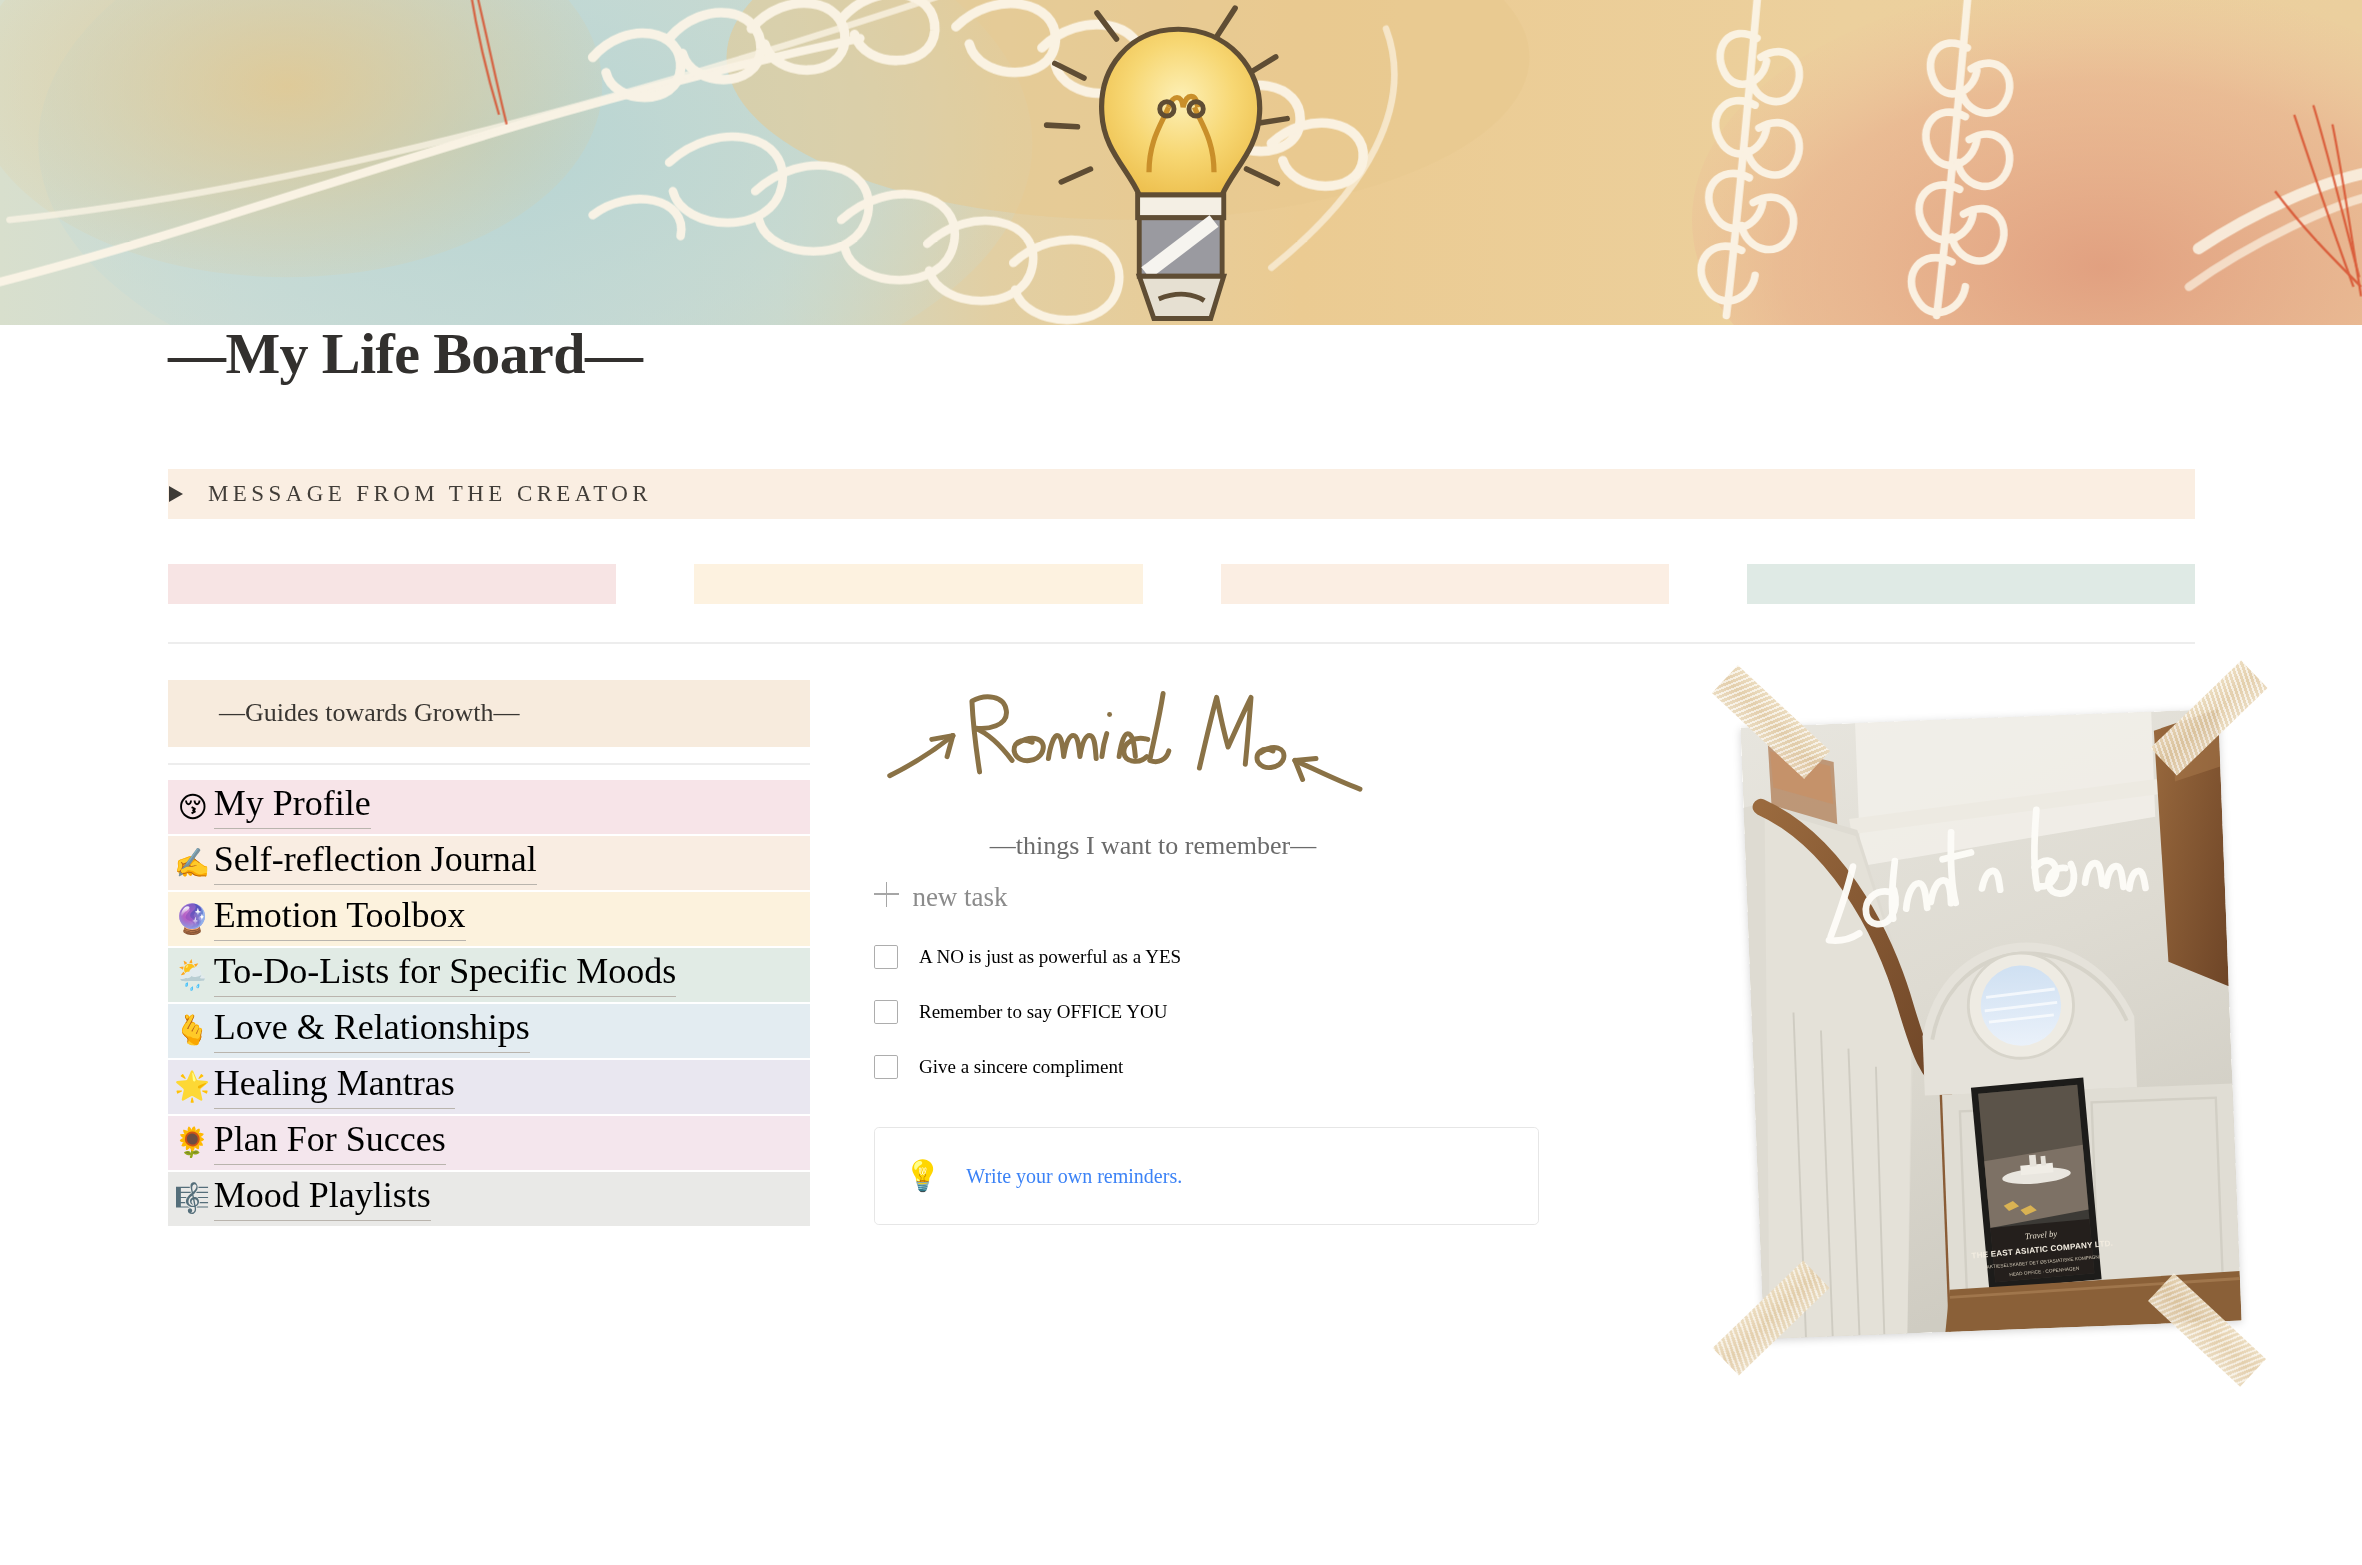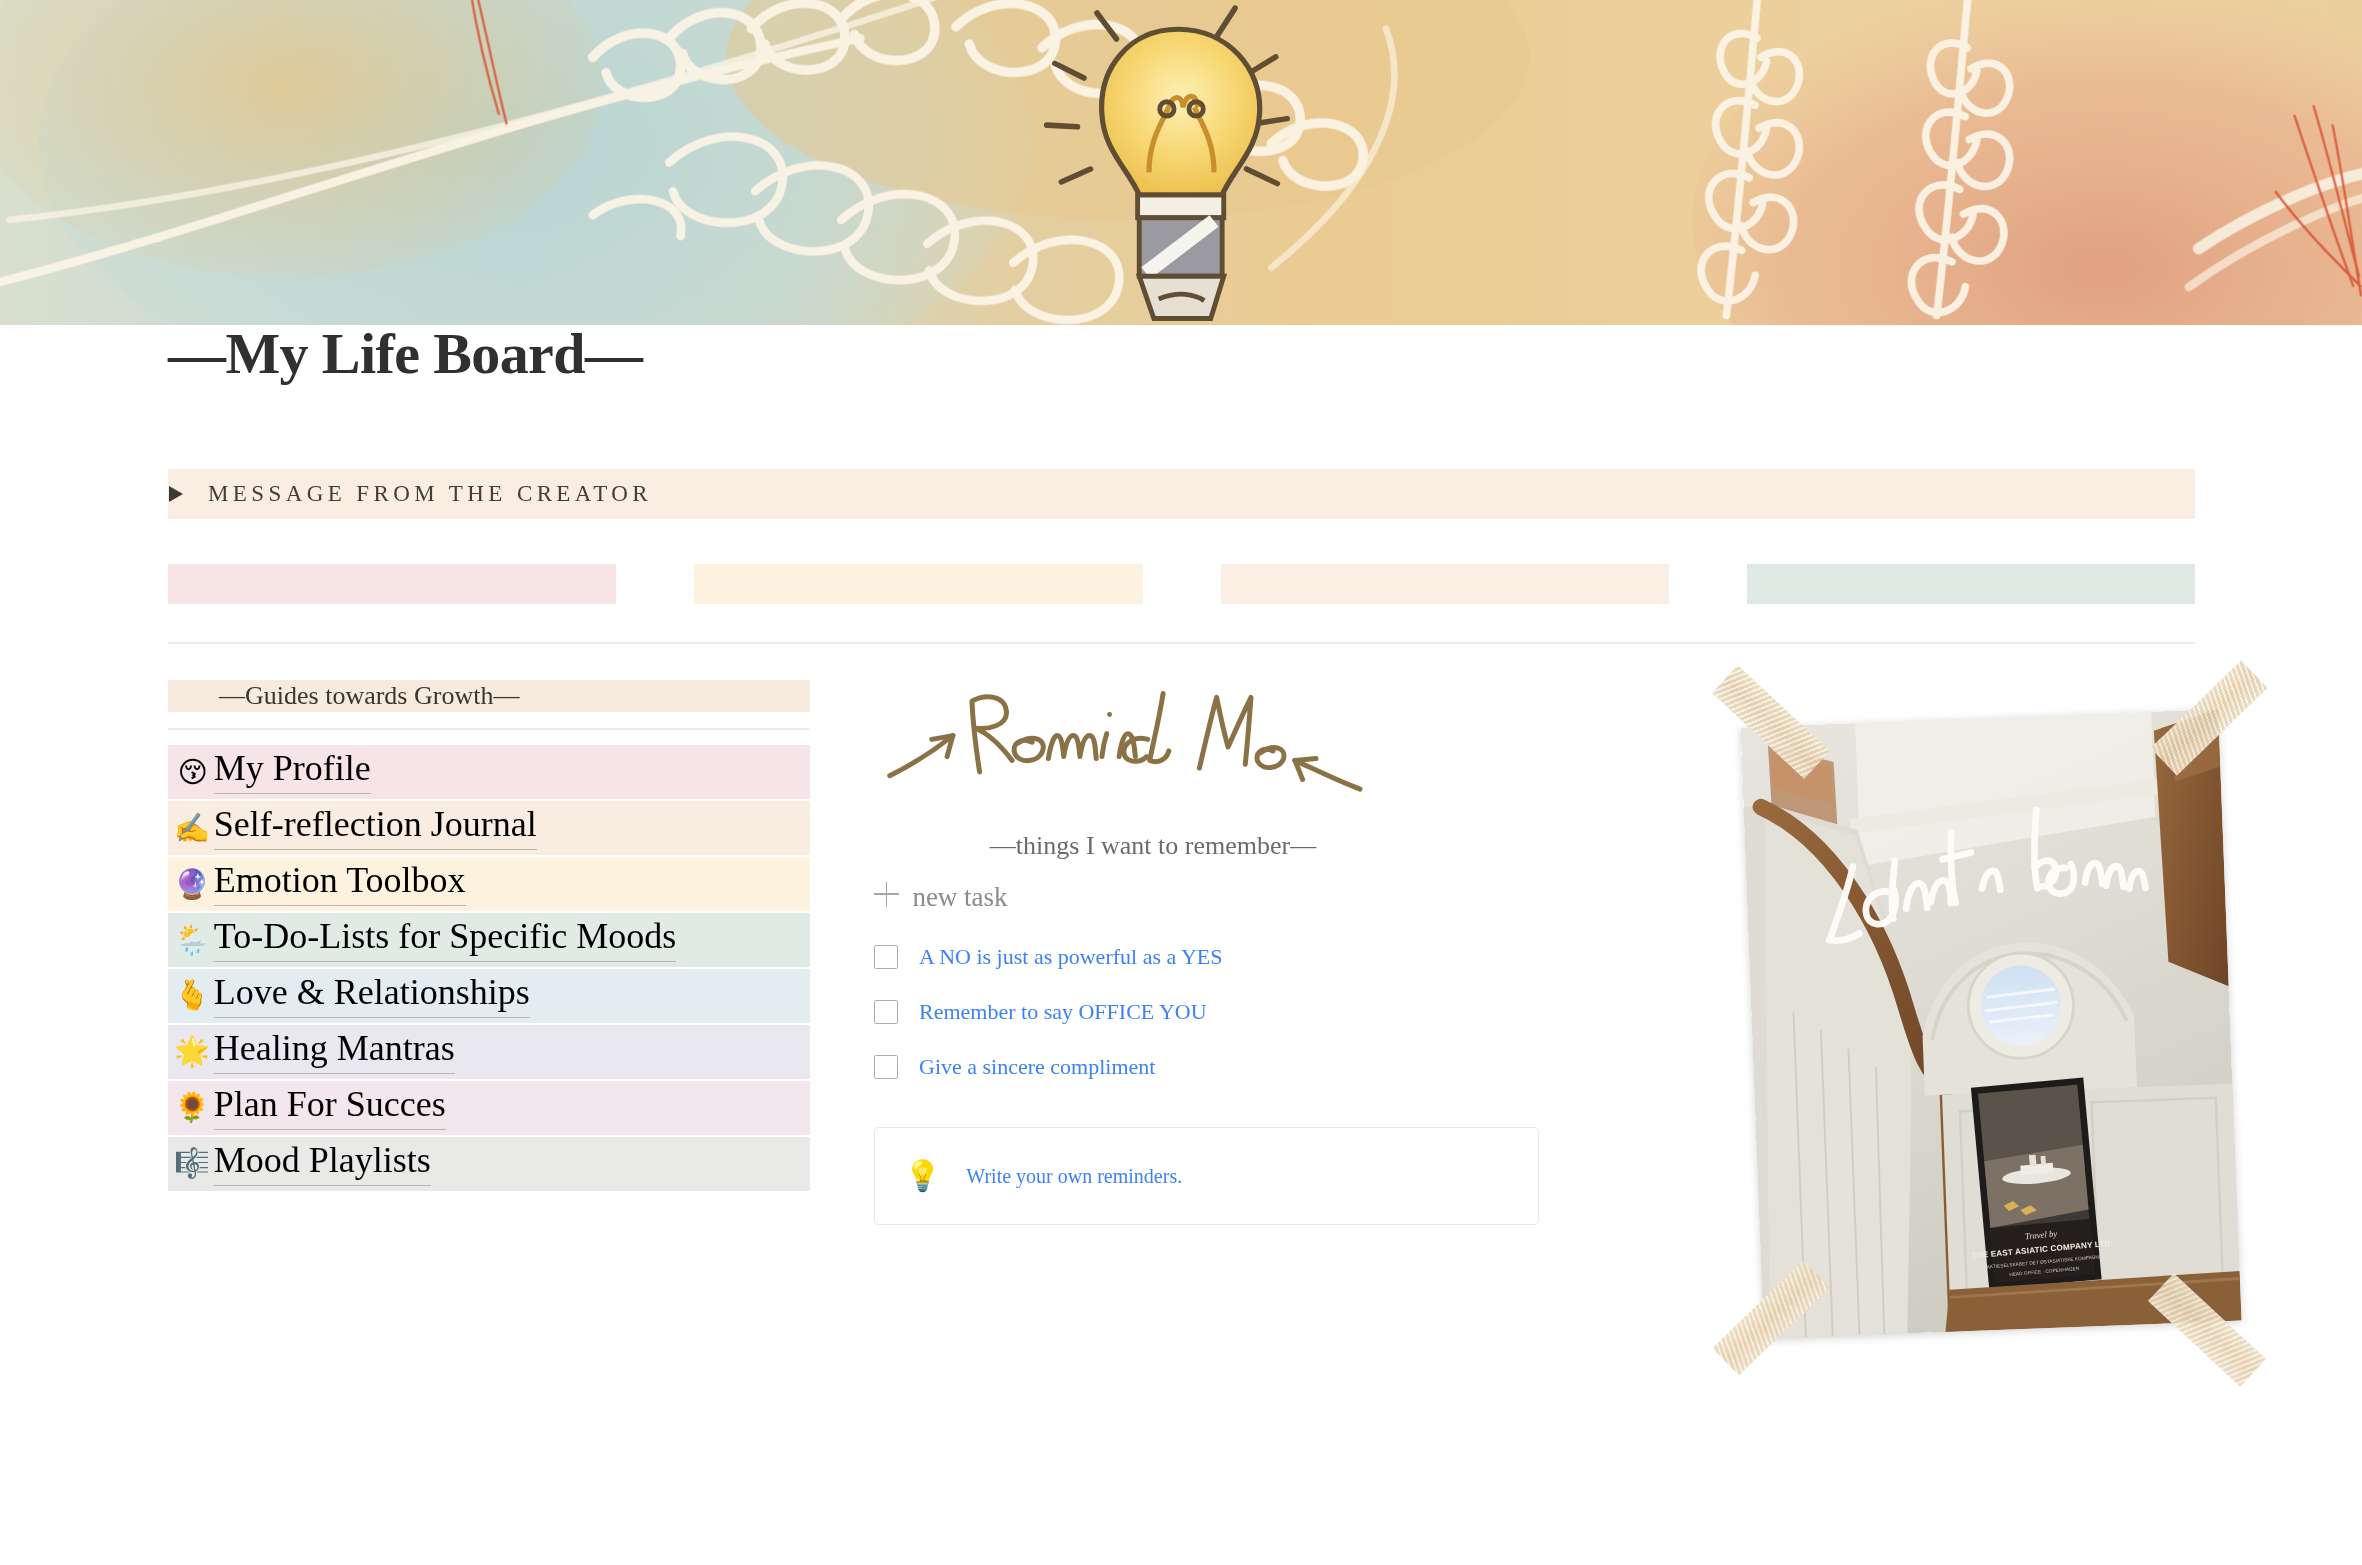--- a/index.html
+++ b/index.html
@@ -93,21 +93,21 @@
     margin-top: 36px;
     align-items: flex-start;
   }
   .col-left   { width: 642px; flex: none; }
   .col-mid    { width: 774px; flex: none; padding-left: 64px; }
   .col-right  { flex: 1; position: relative; }
 
   
   .guides-header {
     background: #f7ebdd;
-    height: 32px;
+    height: 67px;
     display: flex;
     align-items: center;
     padding-left: 51px;
     font-size: 26px;
     color: #393632;
     text-align: center;
   }
   .guides-divider {
     height: 1.9px;
     background: #ededed;
@@ -173,21 +173,21 @@
     height: 55px;
   }
   .checkbox {
     width: 24px; height: 24px;
     border: 1.9px solid #adadad;
     border-radius: 1.9px;
     background: #fff;
     margin-right: 21px;
     flex: none;
   }
-  .todo-text { font-size: 22px; color: #3b82f6; }
+  .todo-text { font-size: 19px; color: #000000; }
 
   .callout {
     margin-top: 32.5px;
     width: 665px;
     min-height: 98px;
     border: 1.4px solid #e6e6e6;
     border-radius: 4.8px;
     display: flex;
     align-items: center;
     padding: 0 29px;

